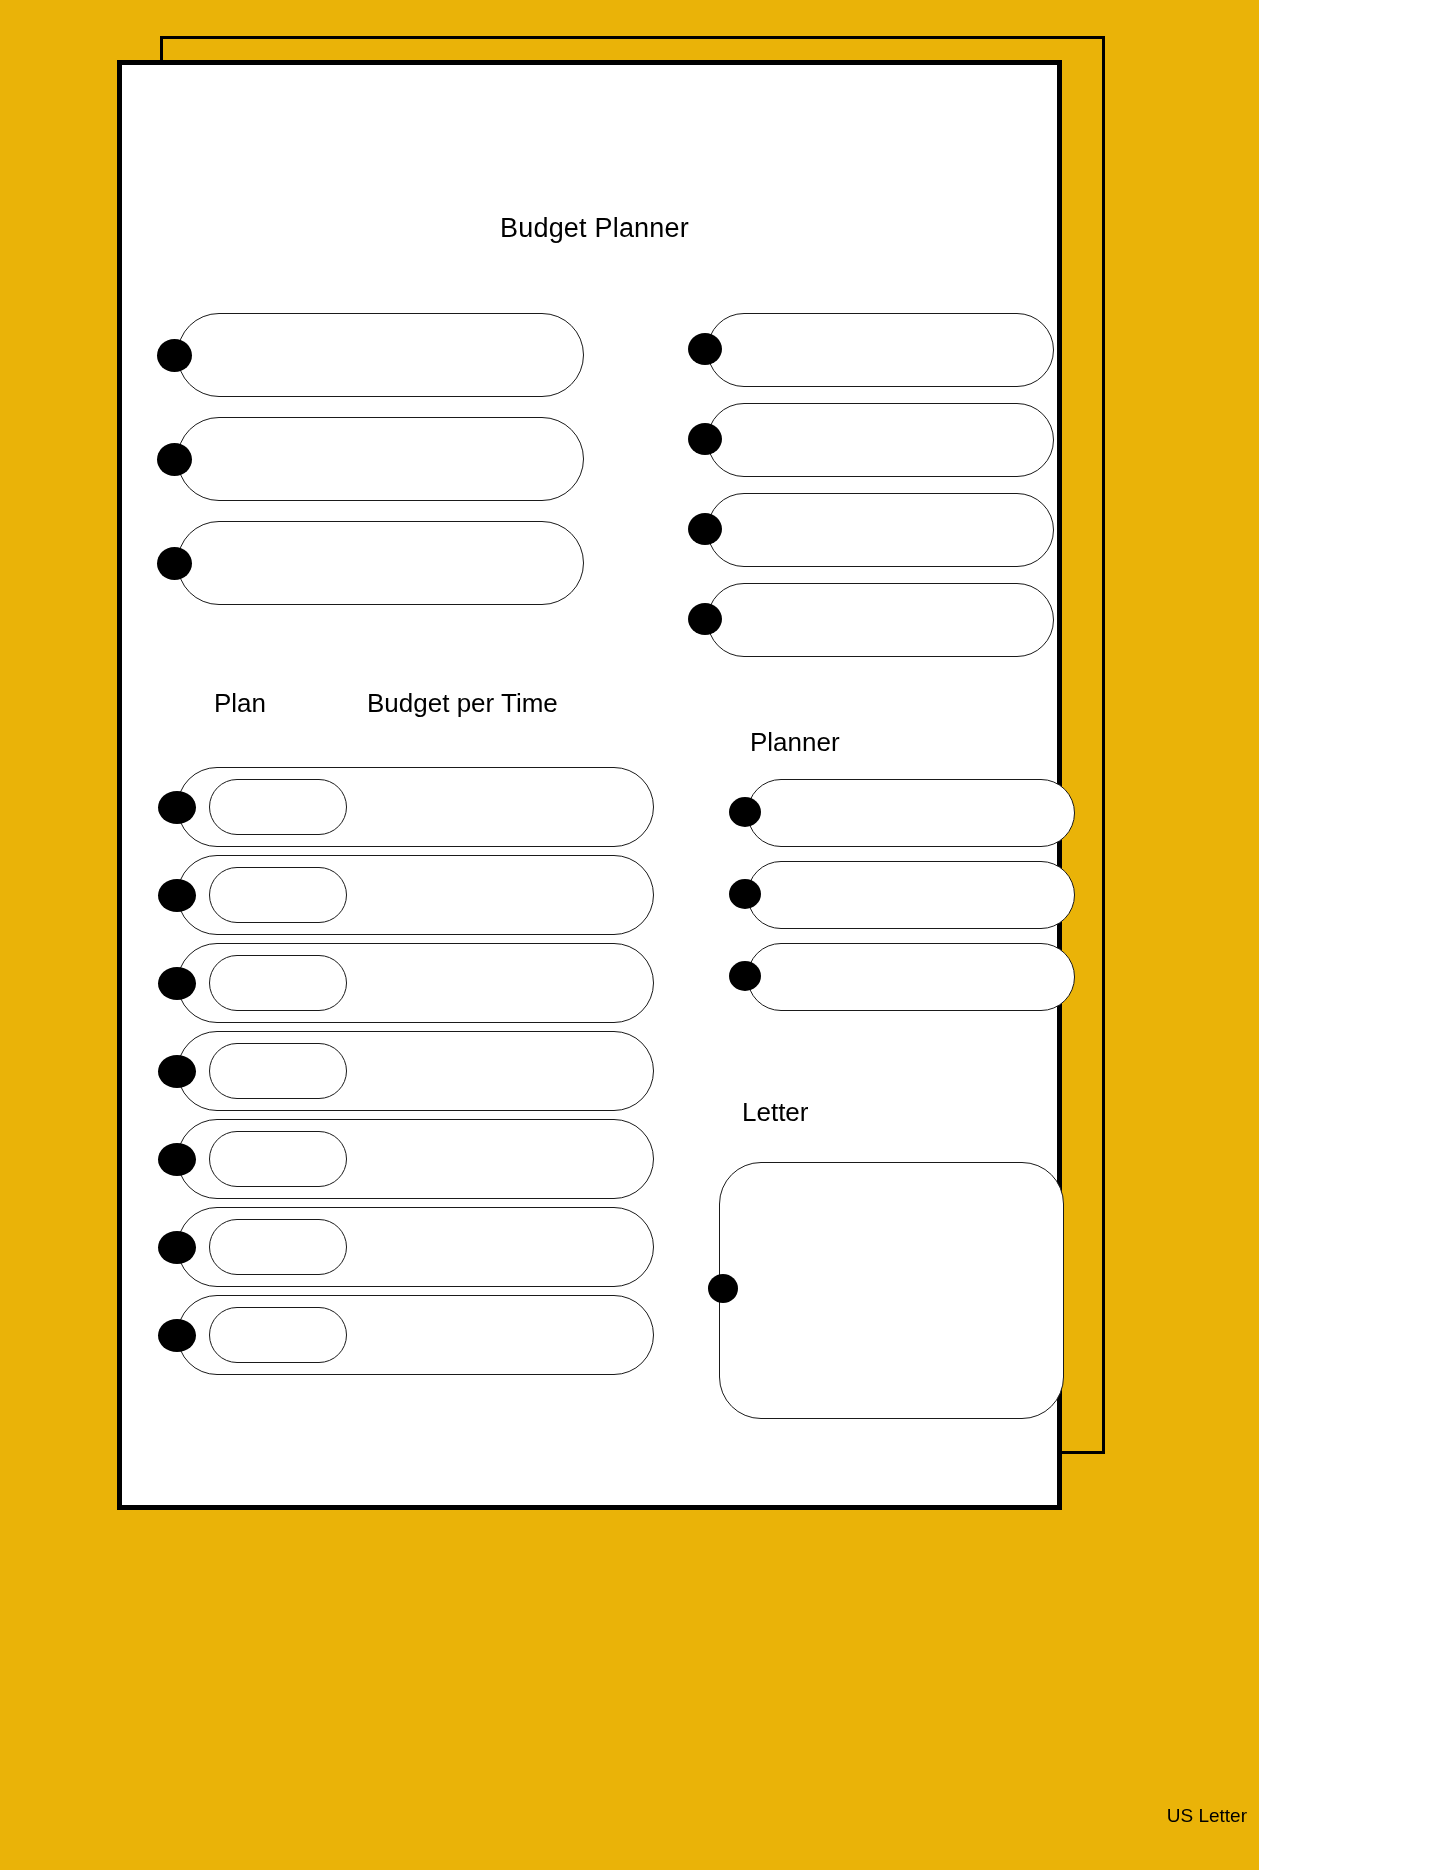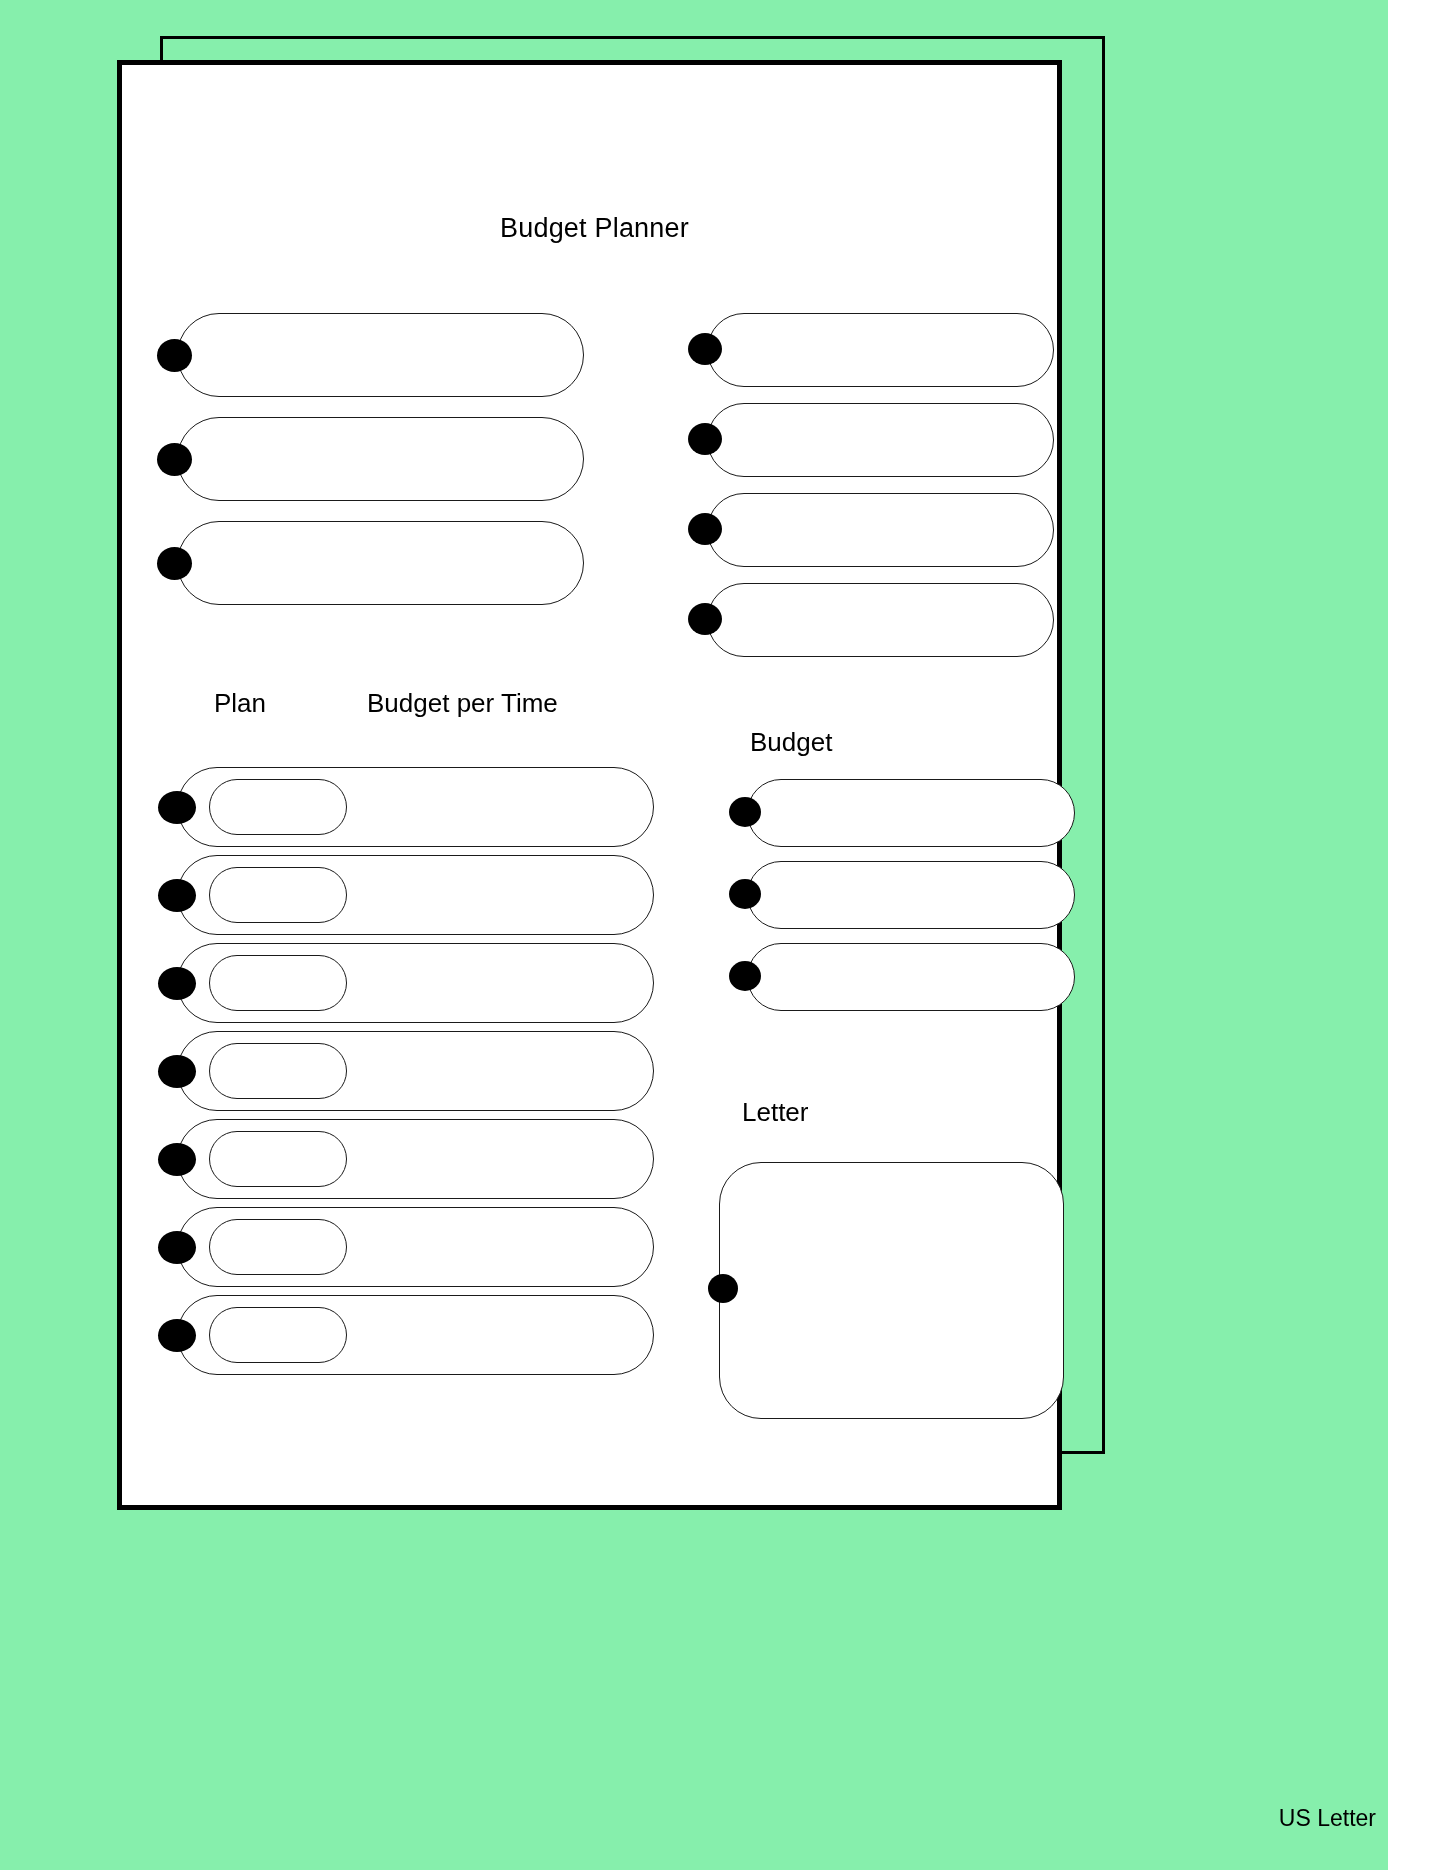--- a/index.html
+++ b/index.html
@@ -6,24 +6,24 @@
     margin: 0;
     padding: 0;
     background: #ffffff;
   }
   body {
     font-family: "Liberation Sans", sans-serif;
     color: #000000;
   }
   #page {
     position: relative;
-    width: 1388px;
+    width: 1259px;
     height: 1870px;
     overflow: hidden;
-    background: #86efac;
+    background: #eab308;
   }
 
   
   .outer-frame {
     position: absolute;
     left: 160px;
     top: 36px;
     width: 945px;
     height: 1418px;
     border: 3px solid #000;
@@ -103,21 +103,21 @@
     border: 1.6px solid #1a1a1a;
     border-radius: 42px;
     background: #ffffff;
   }
 
   
   .footer-note {
     position: absolute;
     right: 12px;
     top: 1805px;
-    font-size: 23px;
+    font-size: 19px;
     white-space: nowrap;
   }
 </style>
 </head>
 <body>
 
 <div id="page">
 
   <div class="outer-frame"></div>
 
@@ -174,21 +174,21 @@
     <div class="dot" style="left:36px; top:1078px; width:38px; height:33px;"></div>
 
     <div class="sched-outer" style="left:55px; top:1142px; width:477px; height:80px;"></div>
     <div class="sched-inner" style="left:87px; top:1154px; width:138px; height:56px;"></div>
     <div class="dot" style="left:36px; top:1166px; width:38px; height:33px;"></div>
 
     <div class="sched-outer" style="left:55px; top:1230px; width:477px; height:80px;"></div>
     <div class="sched-inner" style="left:87px; top:1242px; width:138px; height:56px;"></div>
     <div class="dot" style="left:36px; top:1254px; width:38px; height:33px;"></div>
 
-    <div class="sec-head" style="left:628px; top:662px;">Budget</div>
+    <div class="sec-head" style="left:628px; top:662px;">Planner</div>
 
     <div class="pill round" style="left:625px; top:714px; width:328px; height:68px;"></div>
     <div class="dot" style="left:607px; top:732px; width:32px; height:30px;"></div>
 
     <div class="pill round" style="left:625px; top:796px; width:328px; height:68px;"></div>
     <div class="dot" style="left:607px; top:814px; width:32px; height:30px;"></div>
 
     <div class="pill round" style="left:625px; top:878px; width:328px; height:68px;"></div>
     <div class="dot" style="left:607px; top:896px; width:32px; height:30px;"></div>
 

